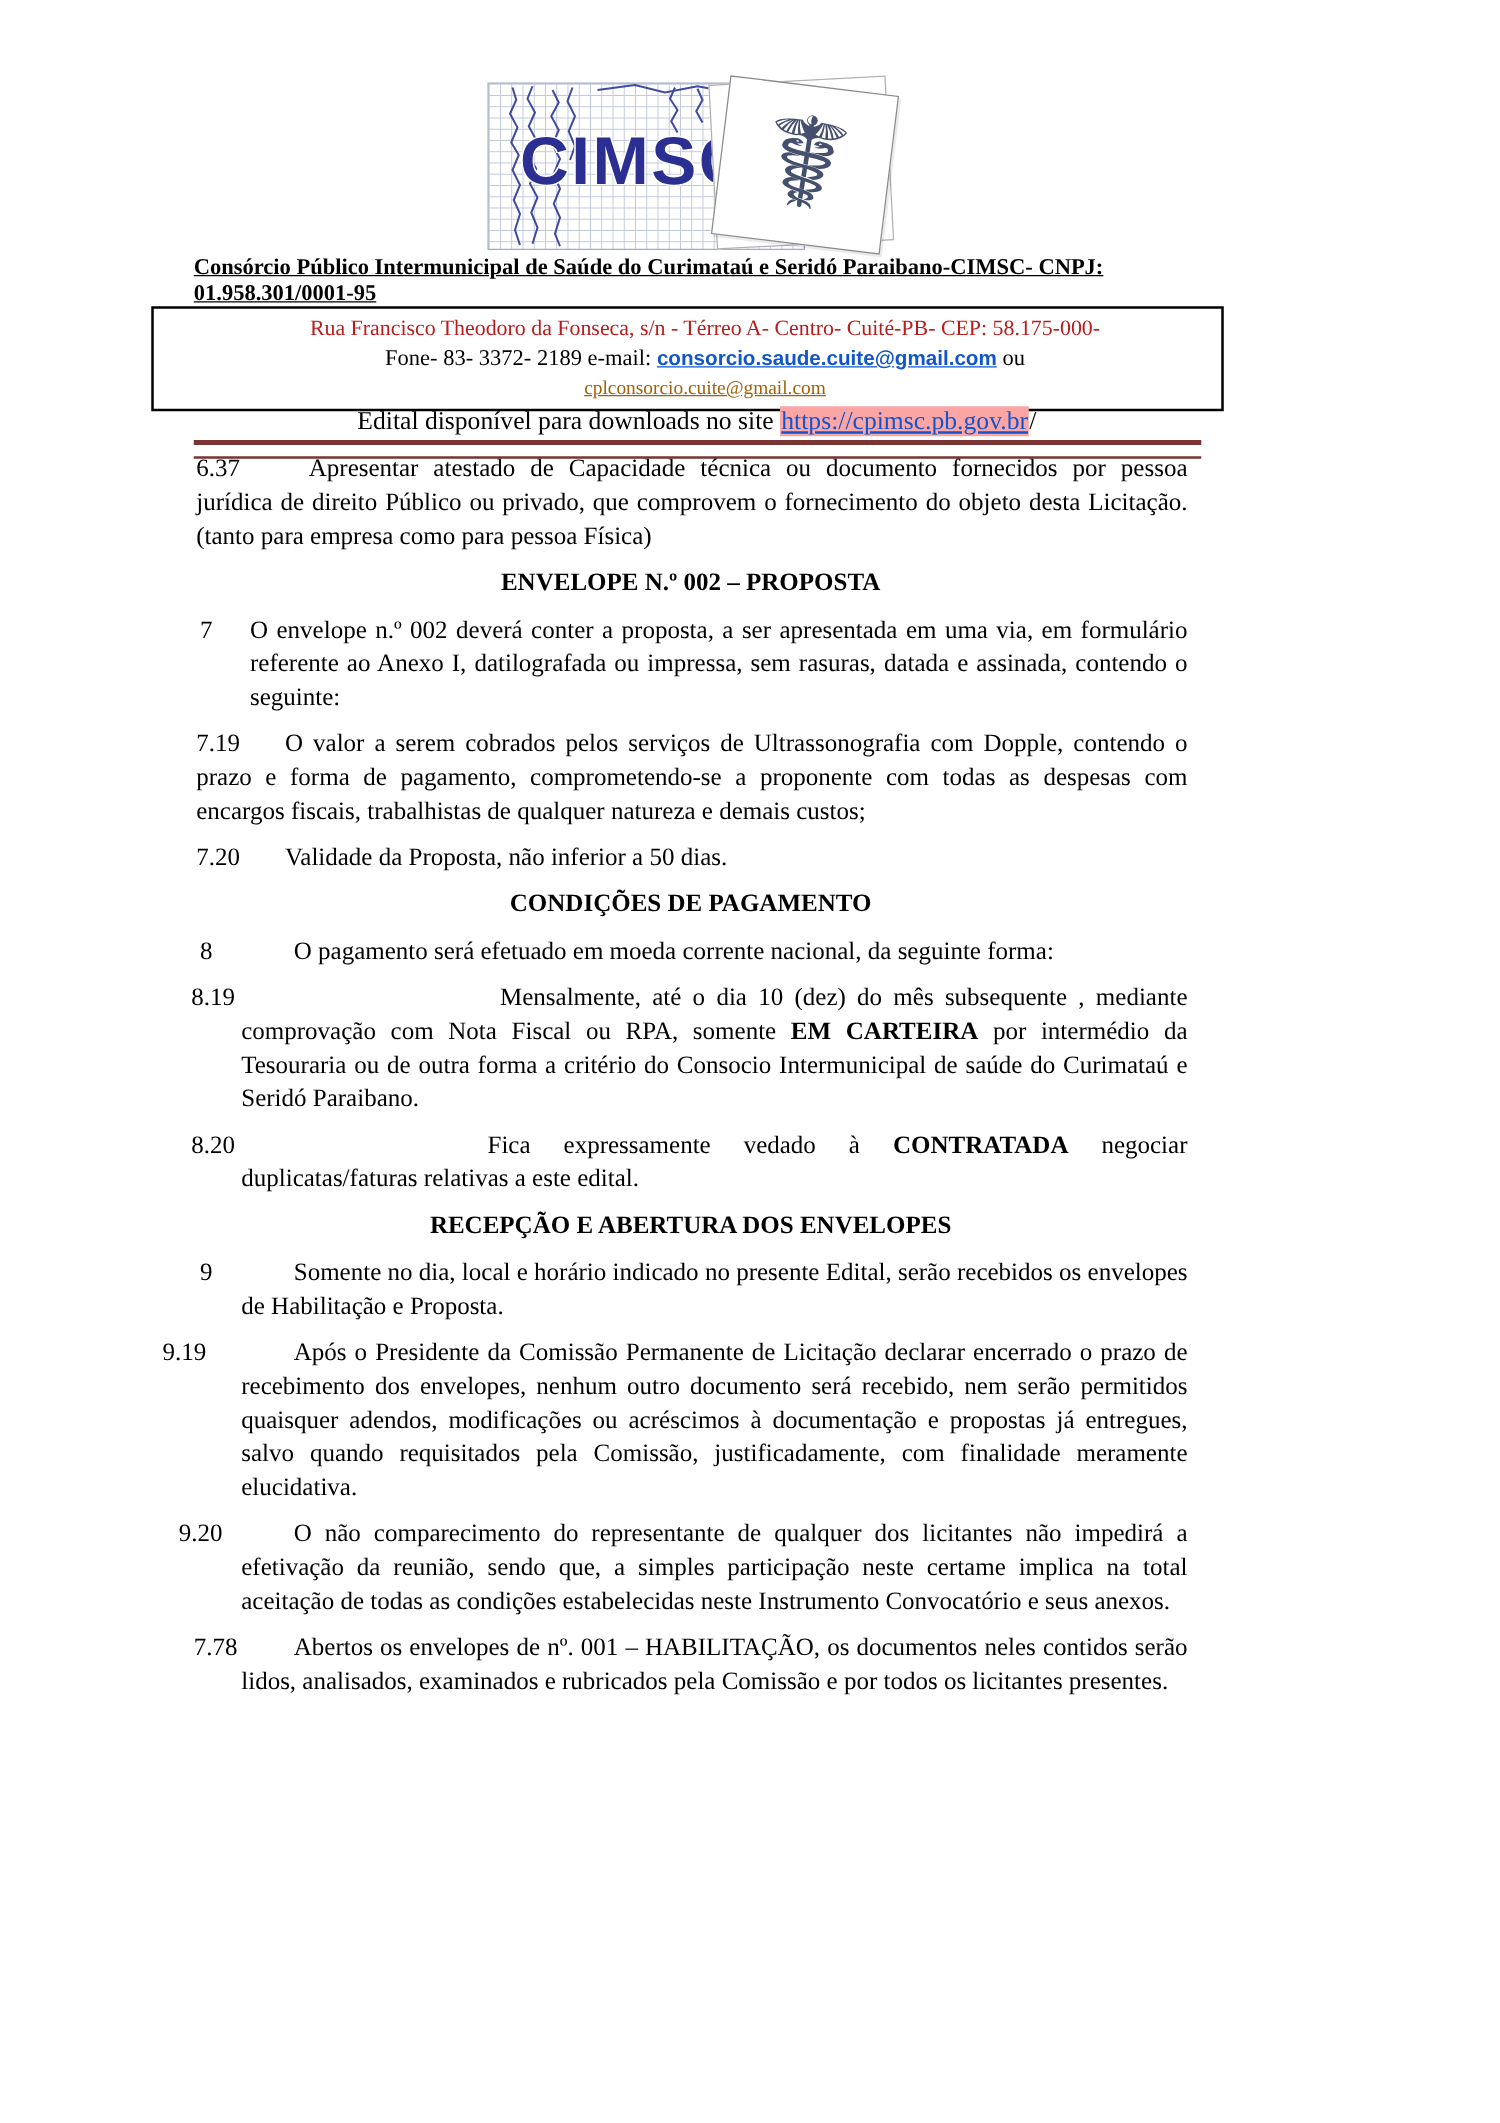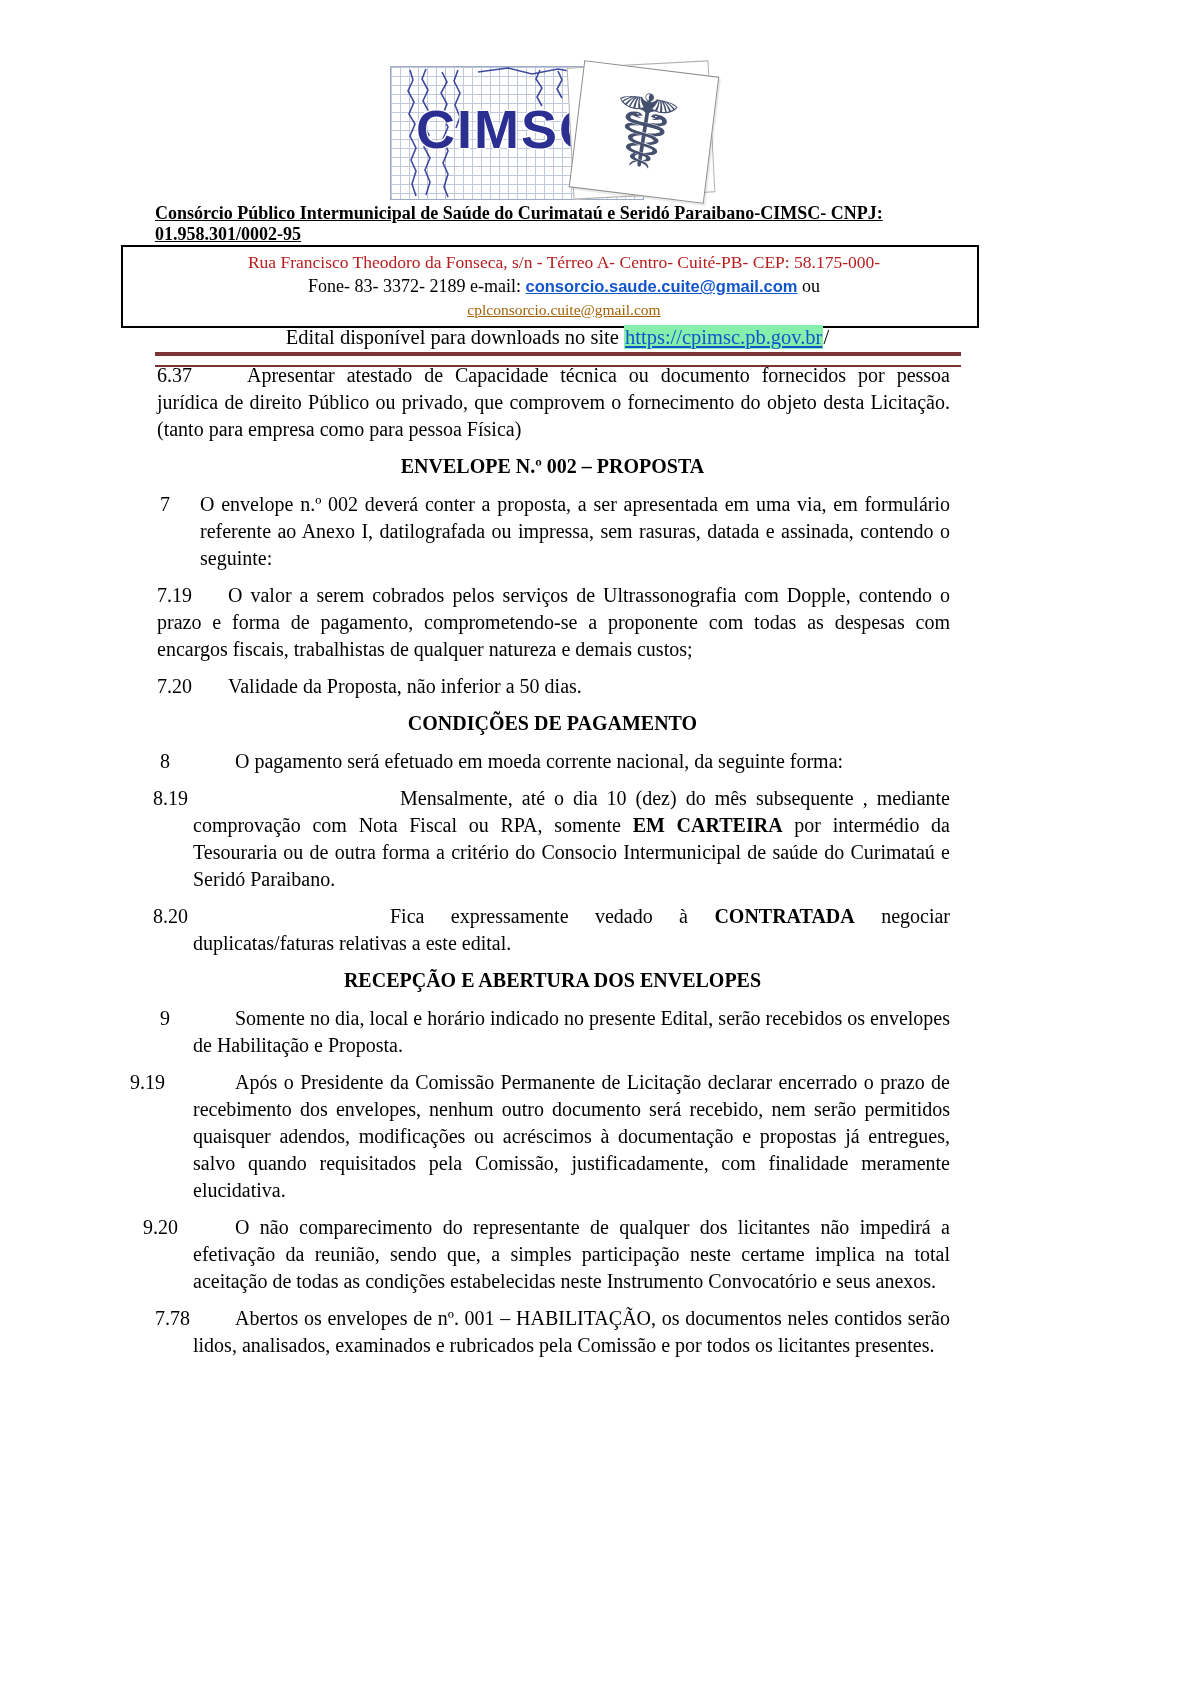--- a/index.html
+++ b/index.html
@@ -59,21 +59,21 @@
     font-size: 16.5px; color: #1155cc; text-decoration: underline; cursor: pointer;
   }
   .email-sub-line { line-height: 20px; }
   .email-sub { font-size: 15.5px; color: #a16207; text-decoration: underline; cursor: pointer; }
 
   .edital-line {
     position: absolute; left: 155px; top: 326px; width: 805px;
     text-align: center; font-size: 20.5px;
   }
   .edital-link {
-    color: #1155cc; background: #86efac; text-decoration: underline;
+    color: #1155cc; background: #fca5a5; text-decoration: underline;
     padding: 1px 1px; cursor: pointer;
   }
 
   .rule {
     position: absolute; left: 155px; top: 352px; width: 806px; height: 9px;
     border-top: 4px solid #7a3434; border-bottom: 2px solid #7a3434;
   }
 
   
   .doc {
@@ -106,21 +106,21 @@
     </svg>
     <div class="logo-text">CIMSC</div>
     <div class="panel-back"></div>
     <div class="panel">
       <span class="caduceus">☤</span>
     </div>
   </div>
 
   <div class="org-title">
     <div><span class="u">Consórcio Público Intermunicipal de Saúde do Curimataú e Seridó Paraibano-CIMSC- CNPJ:</span></div>
-    <div><span class="u">01.958.301/0002-95</span></div>
+    <div><span class="u">01.958.301/0001-95</span></div>
   </div>
 
   <div class="addr-box">
     <div class="addr-red">Rua Francisco Theodoro da Fonseca, s/n - Térreo A- Centro- Cuité-PB- CEP: 58.175-000-</div>
     <div class="fone-line"><span>Fone- 83- 3372- 2189 e-mail: </span><a class="email-main">consorcio.saude.cuite@gmail.com</a><span> ou</span></div>
     <div class="email-sub-line"><a class="email-sub">cplconsorcio.cuite@gmail.com</a></div>
   </div>
 
   <div class="edital-line"><span>Edital disponível para downloads no site </span><a class="edital-link">https://cpimsc.pb.gov.br</a><span>/</span></div>
 

